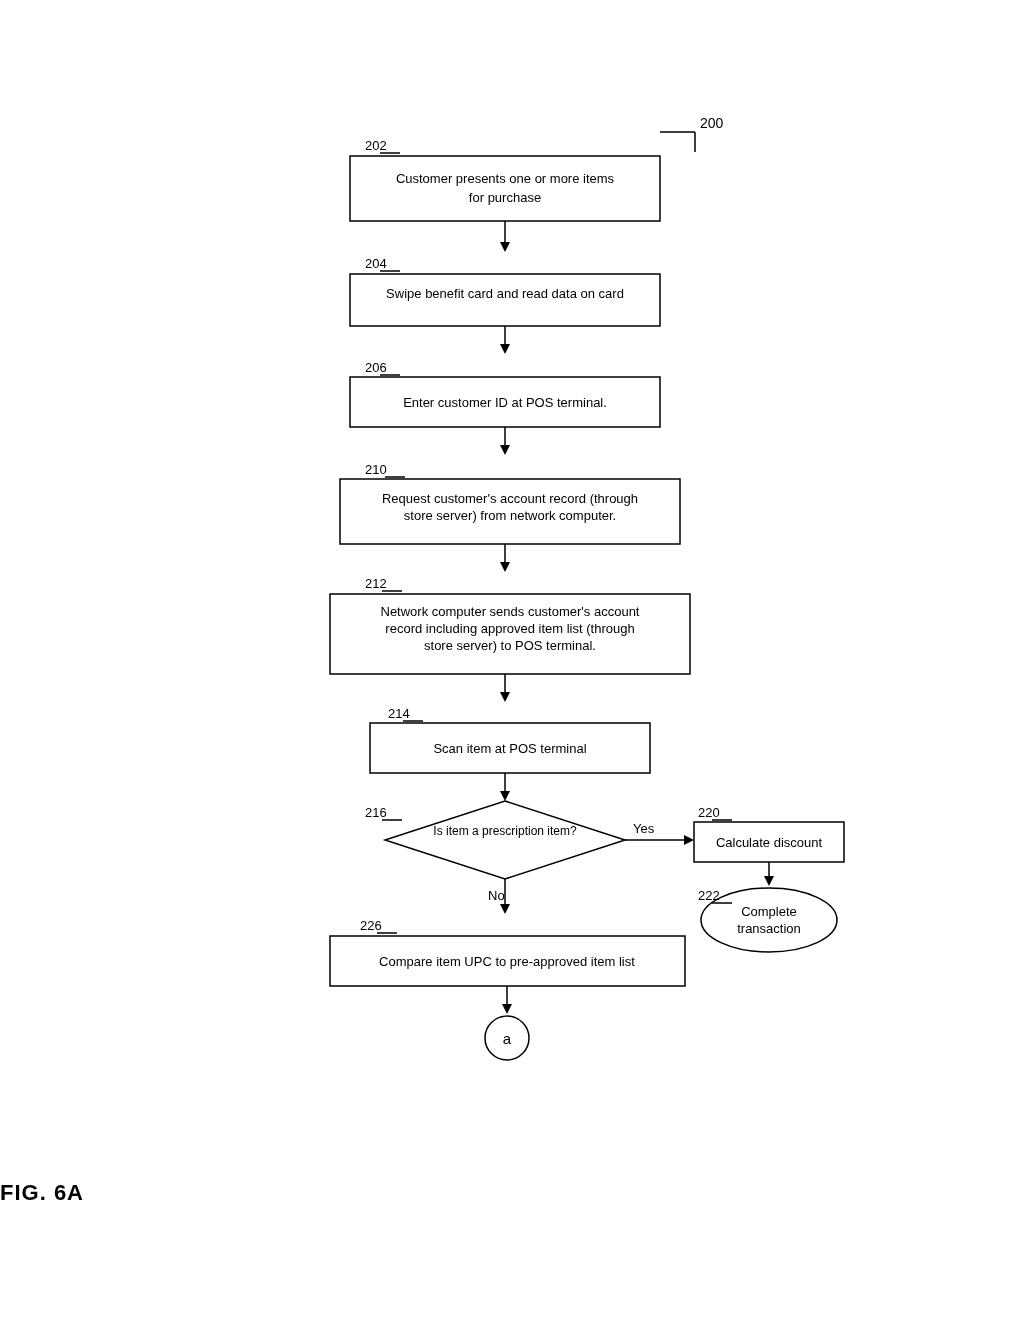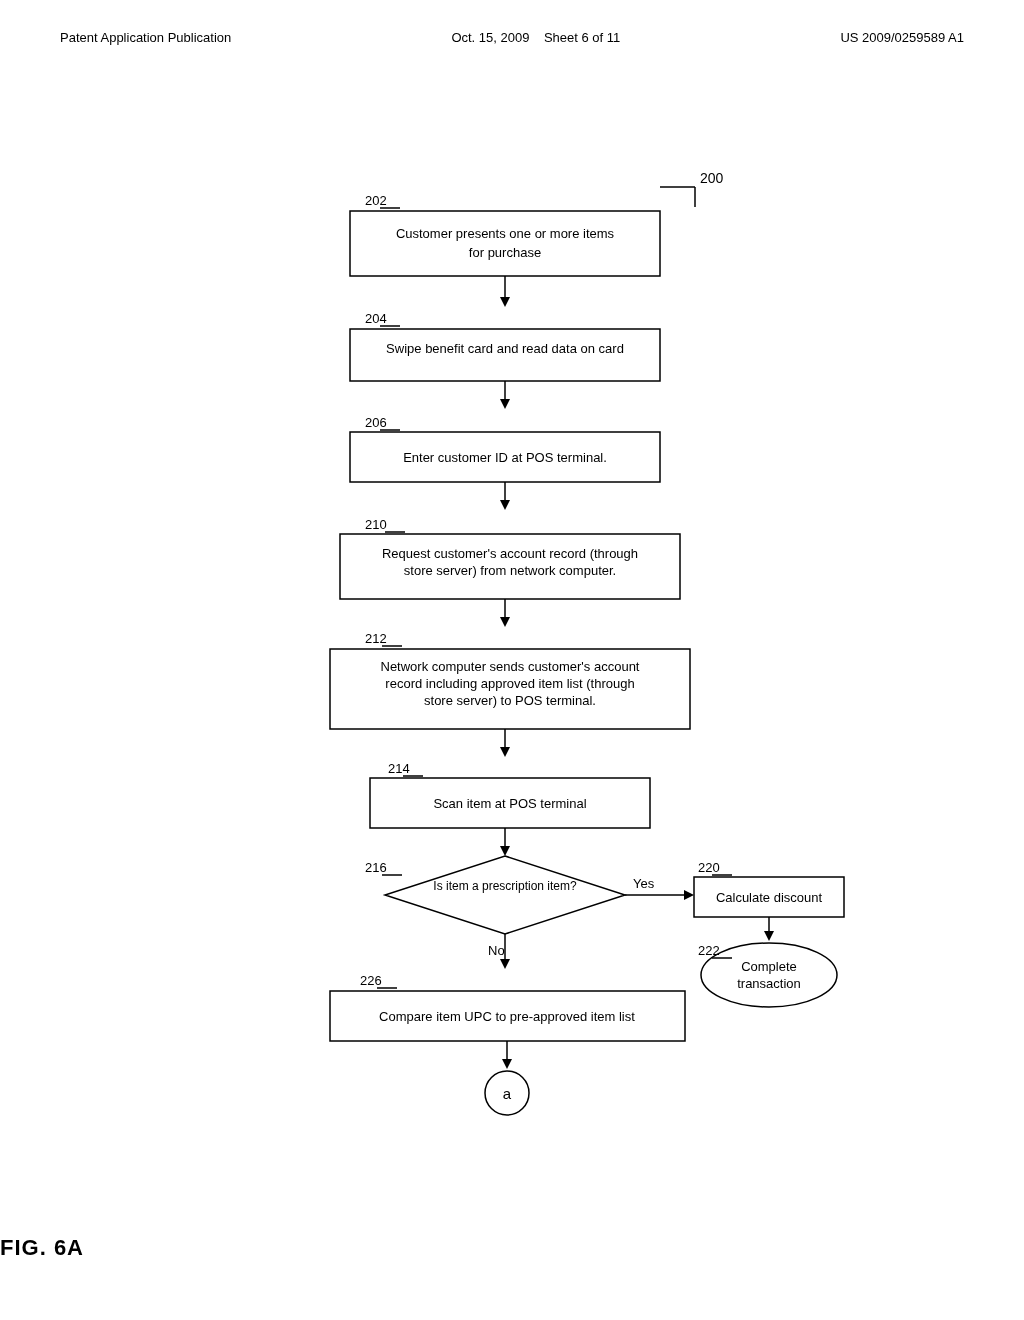--- a/index.html
+++ b/index.html
@@ -51,28 +51,20 @@
       font-family: Arial, sans-serif;
       margin-top: 20px;
       letter-spacing: 1px;
     }
   </style>
 </head>
 <body>
 
 <div class="page">
 
-  <div class="header">
-    <span>Patent Application Publication</span>
-    <span>
-      <span>Oct. 15, 2009</span>&nbsp;&nbsp;&nbsp;
-      <span>Sheet 6 of 11</span>
-    </span>
-    <span>US 2009/0259589 A1</span>
-  </div>
 
   <div class="diagram-area">
     <svg class="diagram-svg" width="700" height="1080" viewBox="0 0 700 1080">
 
       <text x="530" y="108" font-family="Arial, sans-serif" font-size="14">200</text>
       <line x1="525" y1="112" x2="490" y2="112" stroke="#000" stroke-width="1.5"></line>
       <line x1="525" y1="112" x2="525" y2="132" stroke="#000" stroke-width="1.5"></line>
 
       <text x="195" y="130" font-family="Arial, sans-serif" font-size="13">202</text>
       <line x1="210" y1="133" x2="230" y2="133" stroke="#000" stroke-width="1.5"></line>

